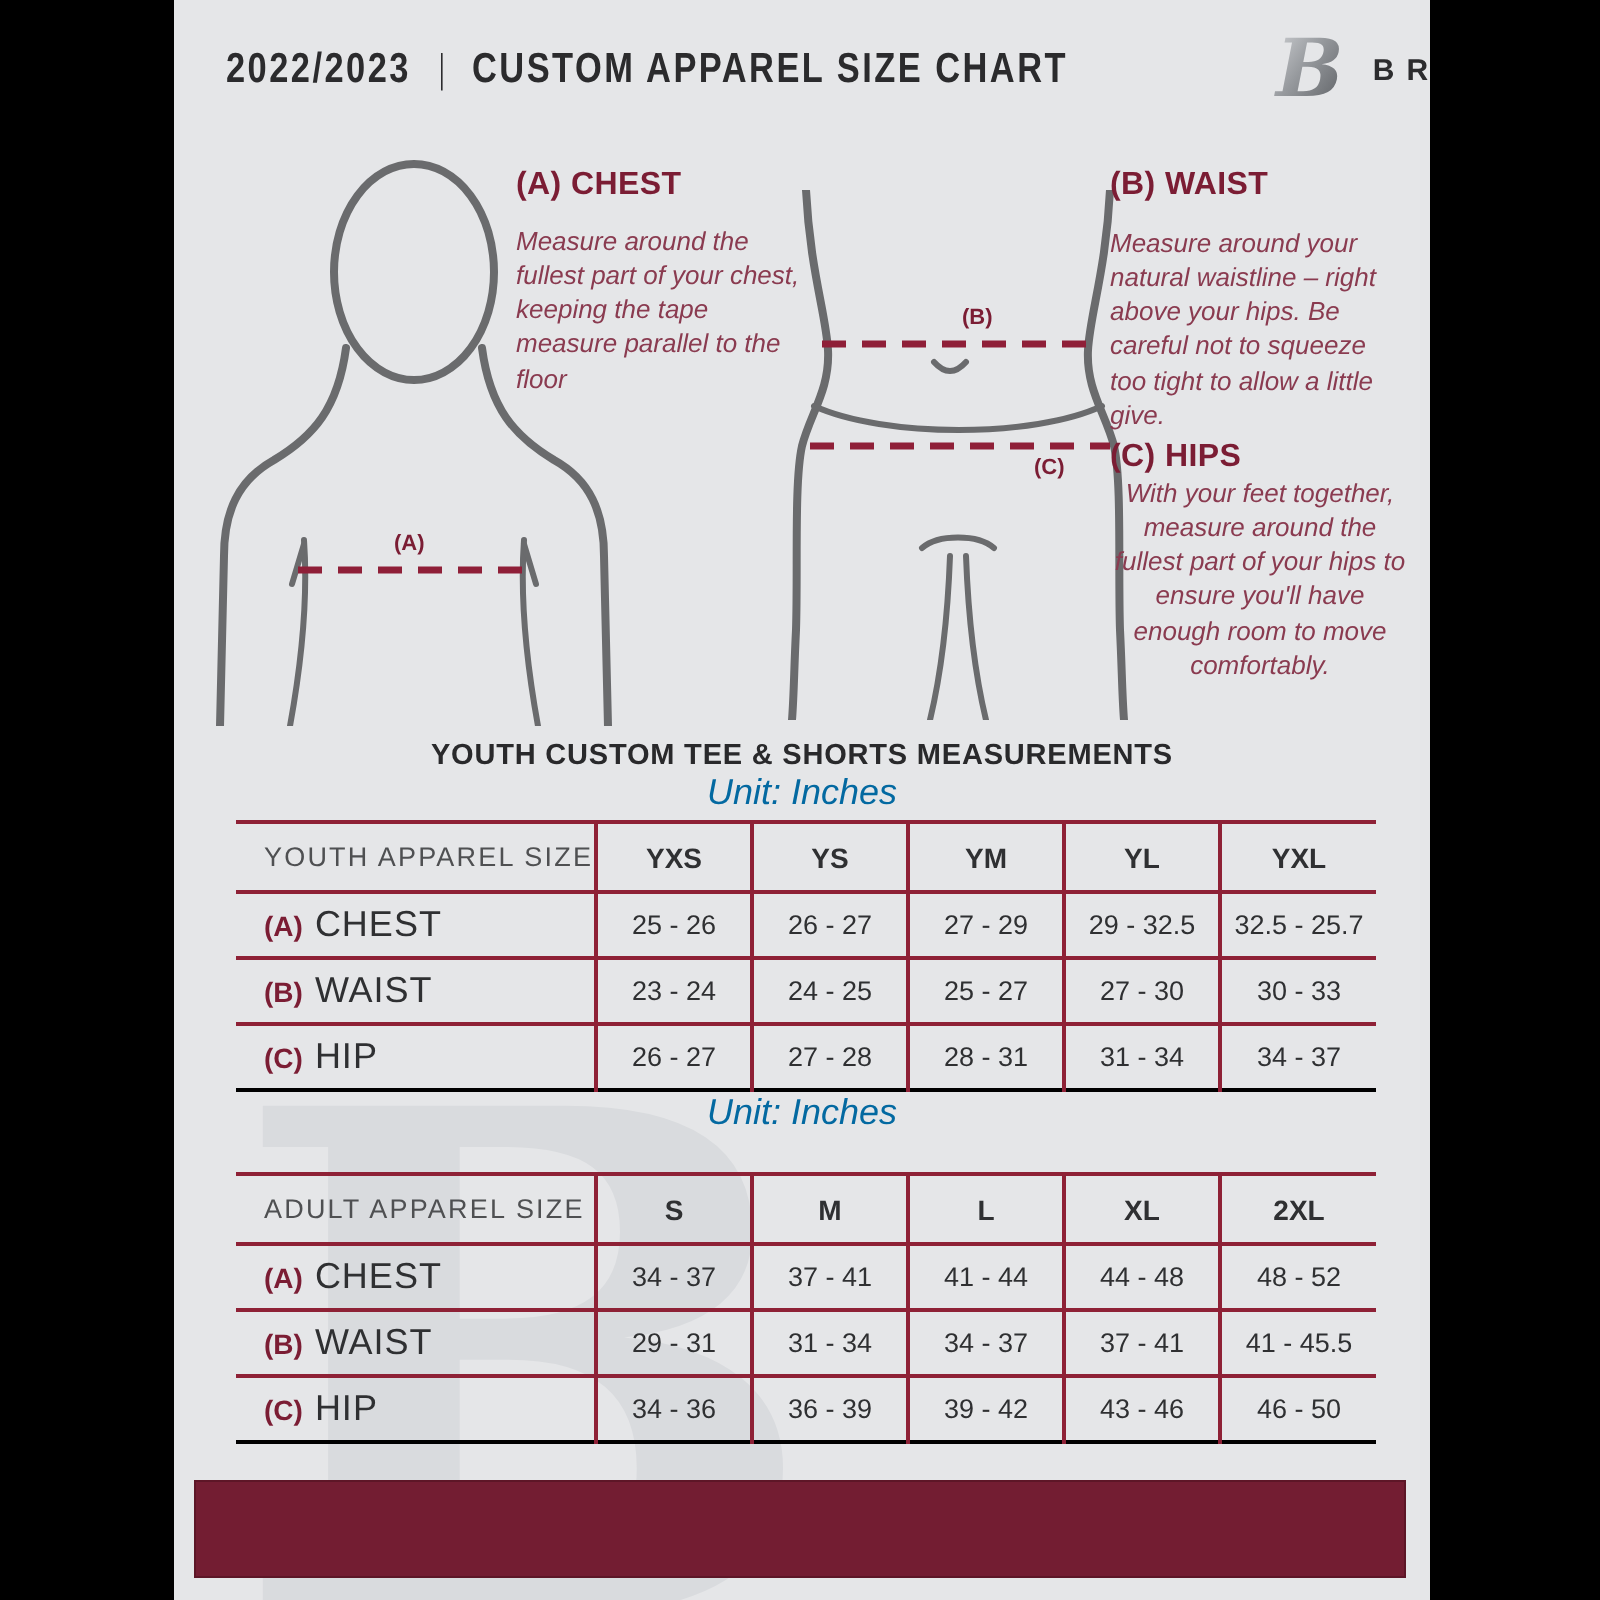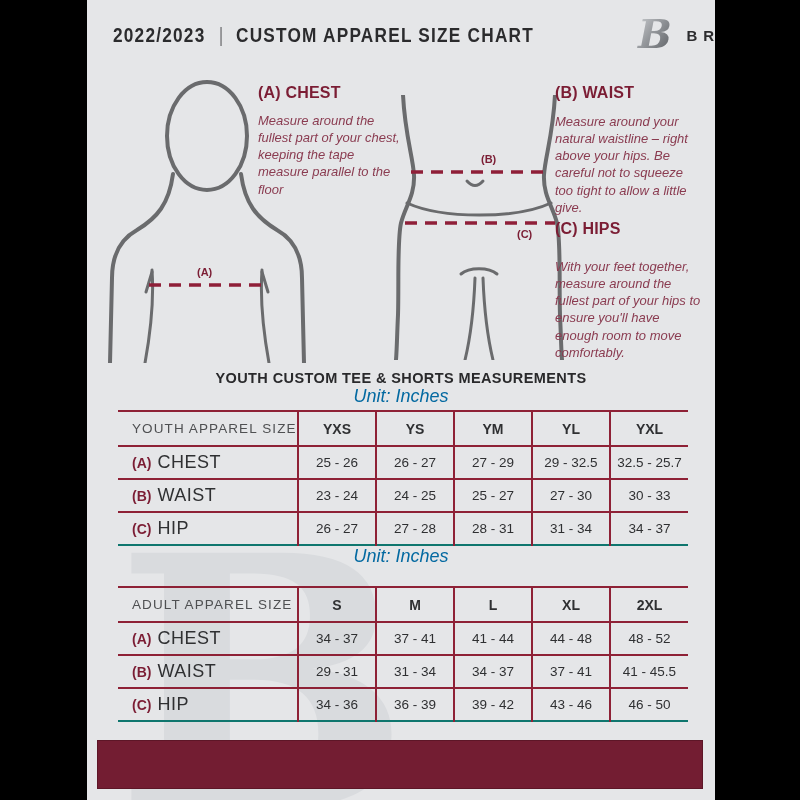--- a/index.html
+++ b/index.html
@@ -28,21 +28,21 @@
   .inst-body{position:absolute;font-size:13px;font-style:italic;line-height:1.32;color:#8a3b50;}
   .dash-label{position:absolute;font-size:11px;font-weight:bold;color:#7b1d34;}
 
   
   .tbl-title-block{position:absolute;left:0;right:0;text-align:center;}
   .tbl-title{font-size:14.5px;font-weight:bold;color:#29292b;letter-spacing:.4px;}
   .tbl-unit{font-size:18px;font-style:italic;color:#0369a1;margin-top:0;}
 
   
   table{border-collapse:collapse;table-layout:fixed;width:570px;position:absolute;left:31px;
-    border-top:2px solid #8e2136;border-bottom:2px solid #0f766e;background:transparent;}
+    border-top:2px solid #8e2136;border-bottom:2px solid #000000;background:transparent;}
   col.lbl{width:180px;} col.sz{width:78px;}
   tr{border-top:2px solid #8e2136;}
   tr:first-child{border-top:none;}
   td{padding:0;height:31px;text-align:center;font-size:13.5px;color:#2f3032;background:transparent;}
   tr.hdr td{height:33px;font-weight:bold;font-size:14px;}
   td+td{border-left:2px solid #8e2136;}
   td.lblcell{text-align:left;padding-left:14px;border-left:none;}
   tr.hdr td.lblcell{font-weight:normal;font-size:13.5px;letter-spacing:1.1px;color:#4f5052;}
   .rowkey{color:#7b1d34;font-weight:bold;margin-right:6px;font-size:14px;}
   .rowname{color:#2f3032;font-size:18px;letter-spacing:.5px;}
@@ -116,21 +116,21 @@
       <span class="dash-label" style="left:394px;top:83px;">(B)</span>
       <span class="dash-label" style="left:430px;top:158px;">(C)</span>
 
       <span class="inst-heading" style="left:171px;top:14px;">(A) CHEST</span>
       <div class="inst-body" style="left:171px;top:42px;width:142px;">Measure around the fullest part of your chest, keeping the tape measure parallel to the floor</div>
 
       <span class="inst-heading" style="left:468px;top:14px;">(B) WAIST</span>
       <div class="inst-body" style="left:468px;top:43px;width:142px;">Measure around your natural waistline – right above your hips. Be careful not to squeeze too tight to allow a little give.</div>
 
       <span class="inst-heading" style="left:468px;top:150px;">(C) HIPS</span>
-      <div class="inst-body" style="left:468px;top:188px;width:150px;">With your feet together, measure around the fullest part of your hips to ensure you'll have enough room to move comfortably.</div>
+      <div class="inst-body" style="left:468px;top:168px;width:150px;text-align:center;">With your feet together, measure around the fullest part of your hips to ensure you'll have enough room to move comfortably.</div>
     </div>
 
     <div class="tbl-title-block" style="top:370px;">
       <div class="tbl-title">YOUTH CUSTOM TEE &amp; SHORTS MEASUREMENTS</div>
       <div class="tbl-unit">Unit: Inches</div>
     </div>
 
     <table style="top:410px;">
       <colgroup>
           <col class="lbl">

